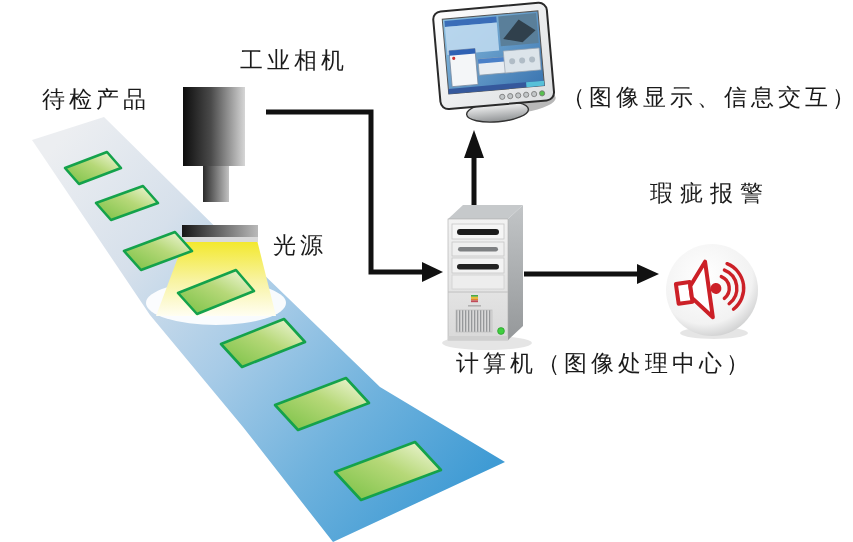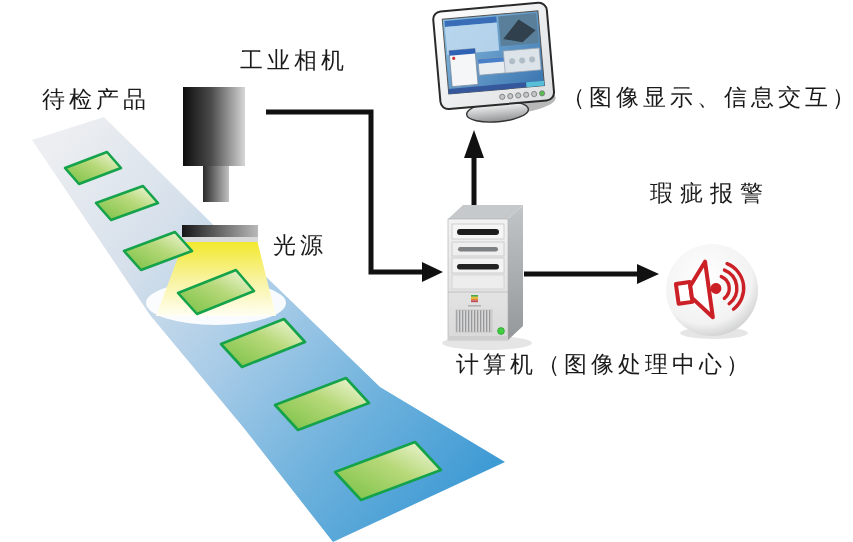--- a/index.html
+++ b/index.html
@@ -203,16 +203,16 @@
 
   <div class="lbl" style="left:240px;top:47px;">工业相机</div>
 
   <div class="lbl" style="left:273px;top:203px;margin-top:29px;">光源</div>
 
 
   <div class="lbl" style="left:562px;top:84px;">（图像显示、信息交互）</div>
 
   <div class="lbl" style="left:650px;top:180px;letter-spacing:7px;">瑕疵报警</div>
 
-  <div class="lbl" style="left:456px;top:351px;">计算机（图像处理中心）</div>
+  <div class="lbl" style="left:456px;top:351px;font-family:Liberation Mono, monospace;">计算机（图像处理中心）</div>
 
 
 </div>
 
 </body></html>

